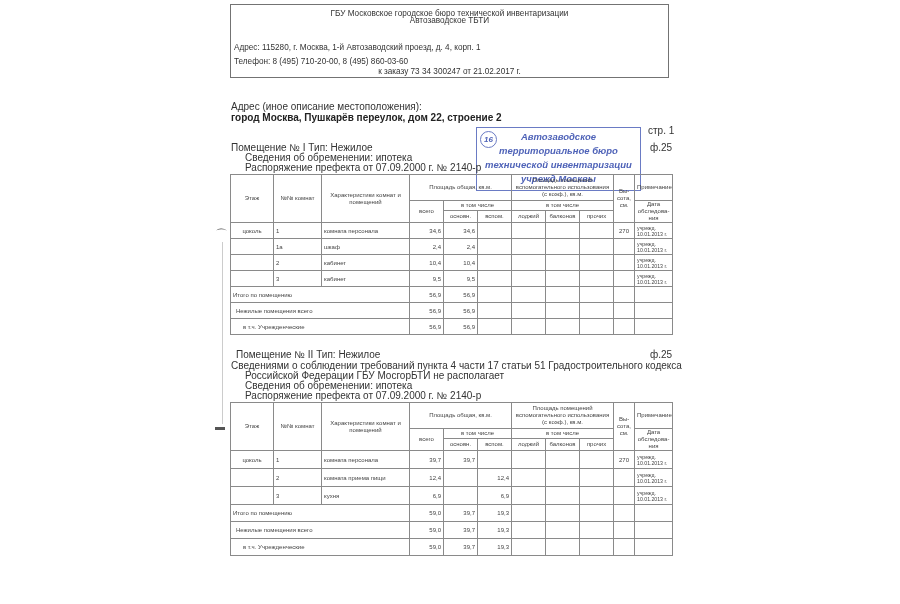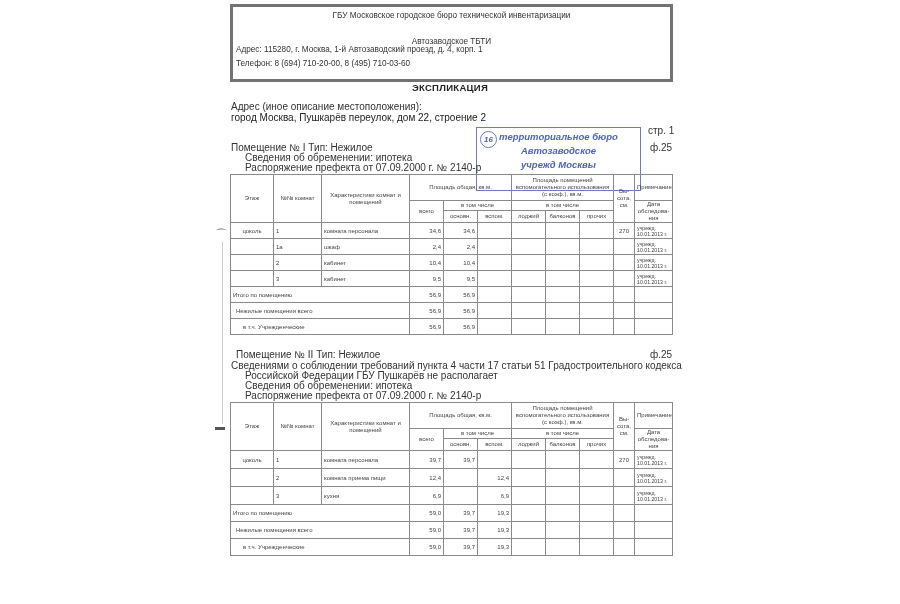--- a/index.html
+++ b/index.html
@@ -1,24 +1,24 @@
 <!DOCTYPE html>
 <html><head>
 <meta charset="utf-8">
 <style>
   html, body { margin:0; padding:0; }
   body { width:900px; height:604px; background:#ffffff; position:relative; overflow:hidden;
          font-family:"Liberation Sans", sans-serif; color:#333; }
   .page { position:absolute; left:0; top:0; width:900px; height:604px; }
-  .hdr-box { position:absolute; left:230px; top:4px; width:437px; height:72px; border:3px solid #737373; }
+  .hdr-box { position:absolute; left:230px; top:4px; width:437px; height:72px; border:1px solid #737373; }
   .hdr-box .c { position:absolute; left:0; right:0; text-align:center; font-size:8.2px; }
   .hdr-box .l { position:absolute; left:3px; font-size:8.2px; }
   .title { position:absolute; left:0; width:900px; top:82px; text-align:center; font-weight:bold; font-size:9.5px; letter-spacing:0.3px; color:#222; }
   .t { position:absolute; font-size:10px; white-space:nowrap; }
-  .b { font-weight:normal; color:#222;text-align:right; }
+  .b { font-weight:bold; color:#222;text-align:right; }
   .stamp { position:absolute; left:476px; top:108px; width:163px; height:62px; border:1.5px solid #6a7bc4;
            color:#4f63b8; font-style:italic; font-weight:bold; font-size:9.5px; text-align:center; line-height:14px;margin-top:19px; }
   .stamp .num { position:absolute; left:3px; top:3px; width:15px; height:15px; border:1.3px solid #6a7bc4; border-radius:50%;
                 font-size:8px; line-height:15px; font-style:italic; }
   .stamp .lines { position:absolute; left:0; right:0; top:2px; }
   table.ex { position:absolute; border-collapse:collapse; font-size:6px; color:#444; table-layout:fixed; }
   table.ex td { border:1px solid #8a8a8a; padding:0 2px; vertical-align:middle; overflow:hidden; }
   table.ex .ctr { text-align:center; }
   table.ex .num { text-align:right; }
   table.ex .hd td { text-align:center; line-height:7px; }
@@ -26,36 +26,37 @@
   .hole { position:absolute; font-size:13px; color:#555; }
   .vline { position:absolute; left:222px; width:1px; background:#ccc; }
 </style>
 </head>
 <body>
 
 <div class="page">
 
   <div class="hdr-box">
     <div class="c" style="top:4px">ГБУ Московское городское бюро технической инвентаризации</div>
-    <div class="c" style="top:30px">Автозаводское ТБТИ</div>
+    <div class="c" style="top:11px">Автозаводское ТБТИ</div>
     <div class="l" style="top:38px">Адрес: 115280, г. Москва, 1-й Автозаводский проезд, д. 4, корп. 1</div>
-    <div class="l" style="top:52px">Телефон: 8 (694) 710-20-00, 8 (495) 710-03-60</div>
+    <div class="l" style="top:52px">Телефон: 8 (495) 710-20-00, 8 (495) 860-03-60</div>
+    <div class="c" style="top:62px">к заказу 73 34 300247 от 21.02.2017 г.</div>
   </div>
 
-  <div class="title">ЭКСПЛИКАЦИЯ</div>
 
   <div class="t" style="left:231px;top:101px">Адрес (иное описание местоположения):</div>
   <div class="t b" style="left:231px;top:112px">город Москва, Пушкарёв переулок, дом 22, строение 2</div>
   <div class="t" style="left:648px;top:125px">стр. 1</div>
 
   <div class="stamp">
     <div class="num">16</div>
     <div class="lines">
+      <div>Автозаводское</div>
       <div>территориальное бюро</div>
-      <div>Автозаводское</div>
+      <div>технической инвентаризации</div>
       <div>учрежд Москвы</div>
     </div>
   </div>
 
   <div class="t" style="left:231px;top:142px">Помещение № I Тип: Нежилое</div>
   <div class="t" style="left:650px;top:142px">ф.25</div>
   <div class="t" style="left:245px;top:152px">Сведения об обременении: ипотека</div>
   <div class="t" style="left:245px;top:162px">Распоряжение префекта  от 07.09.2000 г. № 2140-р</div>
 
   <table class="ex" style="left:230px;top:174px;width:442px">
@@ -179,21 +180,21 @@
           <td></td>
           <td></td>
           <td></td>
     </tr>
   </tbody>
     </table>
 
   <div class="t" style="left:236px;top:349px">Помещение № II Тип: Нежилое</div>
   <div class="t" style="left:650px;top:349px">ф.25</div>
   <div class="t" style="left:231px;top:360px">Сведениями о соблюдении требований пункта 4 части 17 статьи 51 Градостроительного кодекса</div>
-  <div class="t" style="left:245px;top:370px">Российской Федерации ГБУ Пушкарёв не располагает</div>
+  <div class="t" style="left:245px;top:370px">Российской Федерации ГБУ МосгорБТИ не располагает</div>
   <div class="t" style="left:245px;top:380px">Сведения об обременении: ипотека</div>
   <div class="t" style="left:245px;top:390px">Распоряжение префекта  от 07.09.2000 г. № 2140-р</div>
 
   <table class="ex" style="left:230px;top:402px;width:442px">
     <colgroup>
       <col style="width:43px">
         <col style="width:48px">
         <col style="width:88px">
         <col style="width:34px">
         <col style="width:34px">

